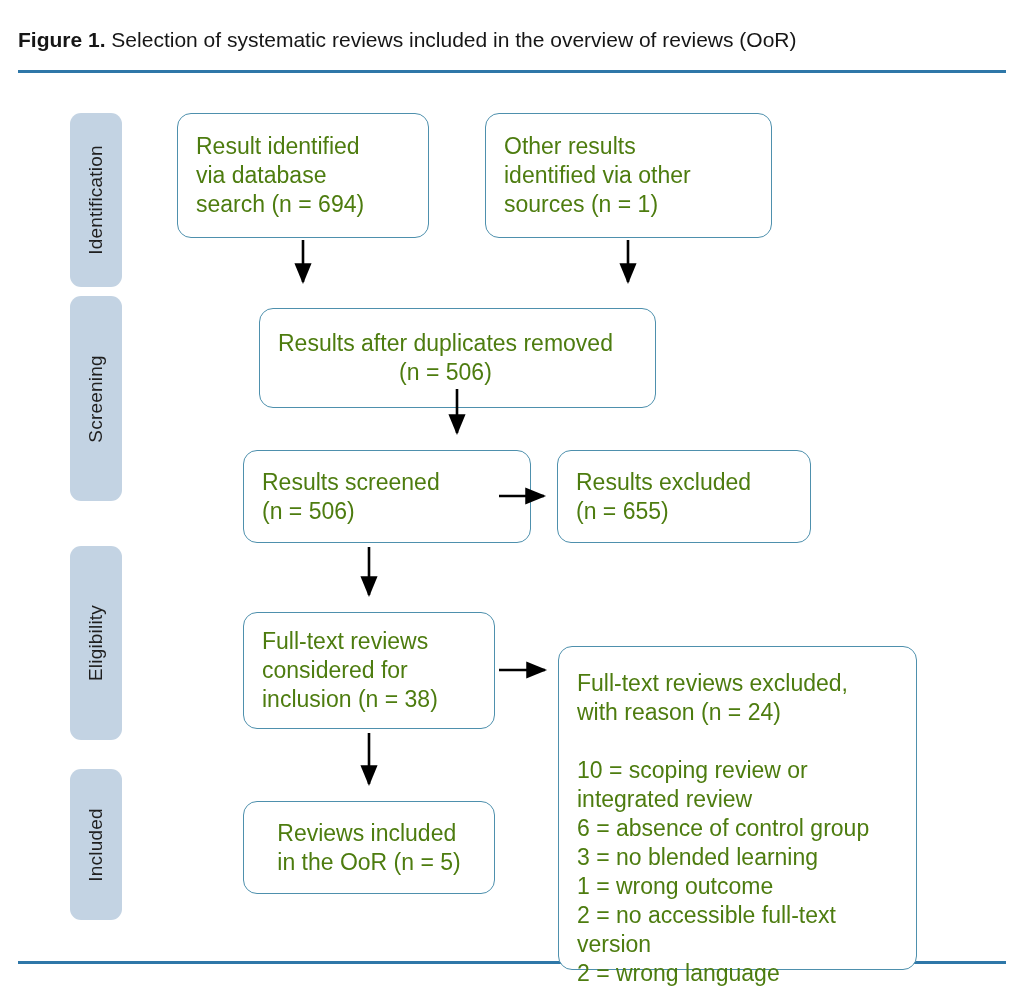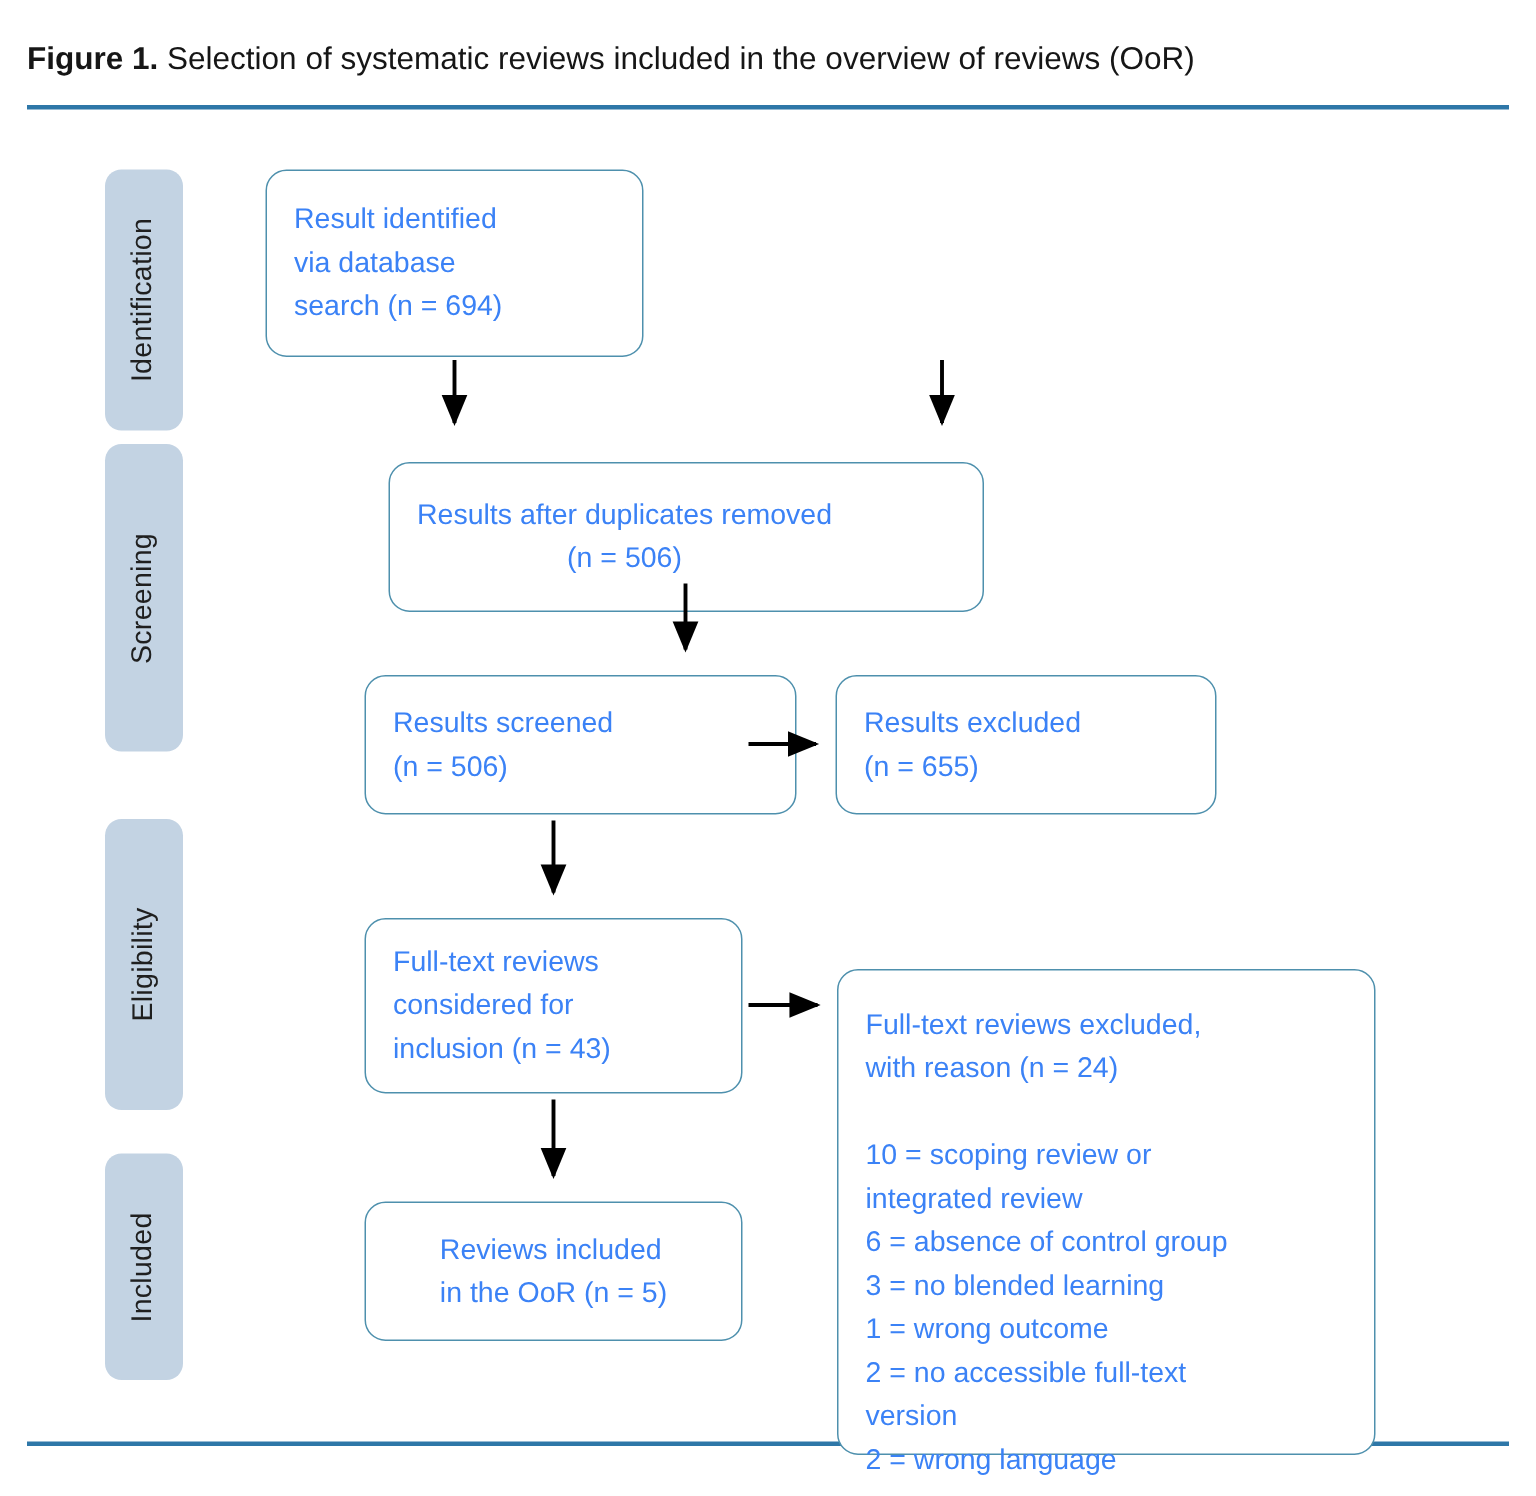--- a/index.html
+++ b/index.html
@@ -73,23 +73,23 @@
     box-sizing: border-box;
     background: #ffffff;
     border: 1.6px solid #4e90ad;
     border-radius: 14px;
     display: flex;
     align-items: center;
   }
   .flow-box .box-text {
     display: block;
     padding: 0 18px;
-    font-size: 19px;
+    font-size: 23px;
     line-height: 29px;
-    color: #3b82f6;
+    color: #4d7c0f;
     white-space: pre-line;
   }
   .flow-box.align-top {
     align-items: flex-start;
     margin-top: 34px;
   }
   .flow-box.align-top .box-text {
     padding-top: 22px;
   }
 
@@ -127,40 +127,45 @@
   <div class="stage-label" style="left:70px; top:769px; height:151px;">
     <span>Included</span>
   </div>
 
   <div class="flow-box" style="left:177px; top:113px; width:252px; height:125px;">
     <span class="box-text">Result identified
 via database
 search (n = 694)</span>
   </div>
 
+  <div class="flow-box" style="left:485px; top:113px; width:287px; height:125px;">
+    <span class="box-text">Other results
+identified via other
+sources (n = 1)</span>
+  </div>
 
   <div class="flow-box" style="left:259px; top:308px; width:397px; height:100px;text-align:center;">
     <span class="box-text">Results after duplicates removed
 (n = 506)</span>
   </div>
 
   <div class="flow-box" style="left:243px; top:450px; width:288px; height:93px;">
     <span class="box-text">Results screened
 (n = 506)</span>
   </div>
 
   <div class="flow-box" style="left:557px; top:450px; width:254px; height:93px;">
     <span class="box-text">Results excluded
 (n = 655)</span>
   </div>
 
   <div class="flow-box" style="left:243px; top:612px; width:252px; height:117px;">
     <span class="box-text">Full-text reviews
 considered for
-inclusion (n = 43)</span>
+inclusion (n = 38)</span>
   </div>
 
   <div class="flow-box align-top" style="left:558px; top:612px; width:359px; height:324px;">
     <span class="box-text">Full-text reviews excluded,
 with reason (n = 24)
 
 10 = scoping review or
 integrated review
 6 = absence of control group
 3 = no blended learning

